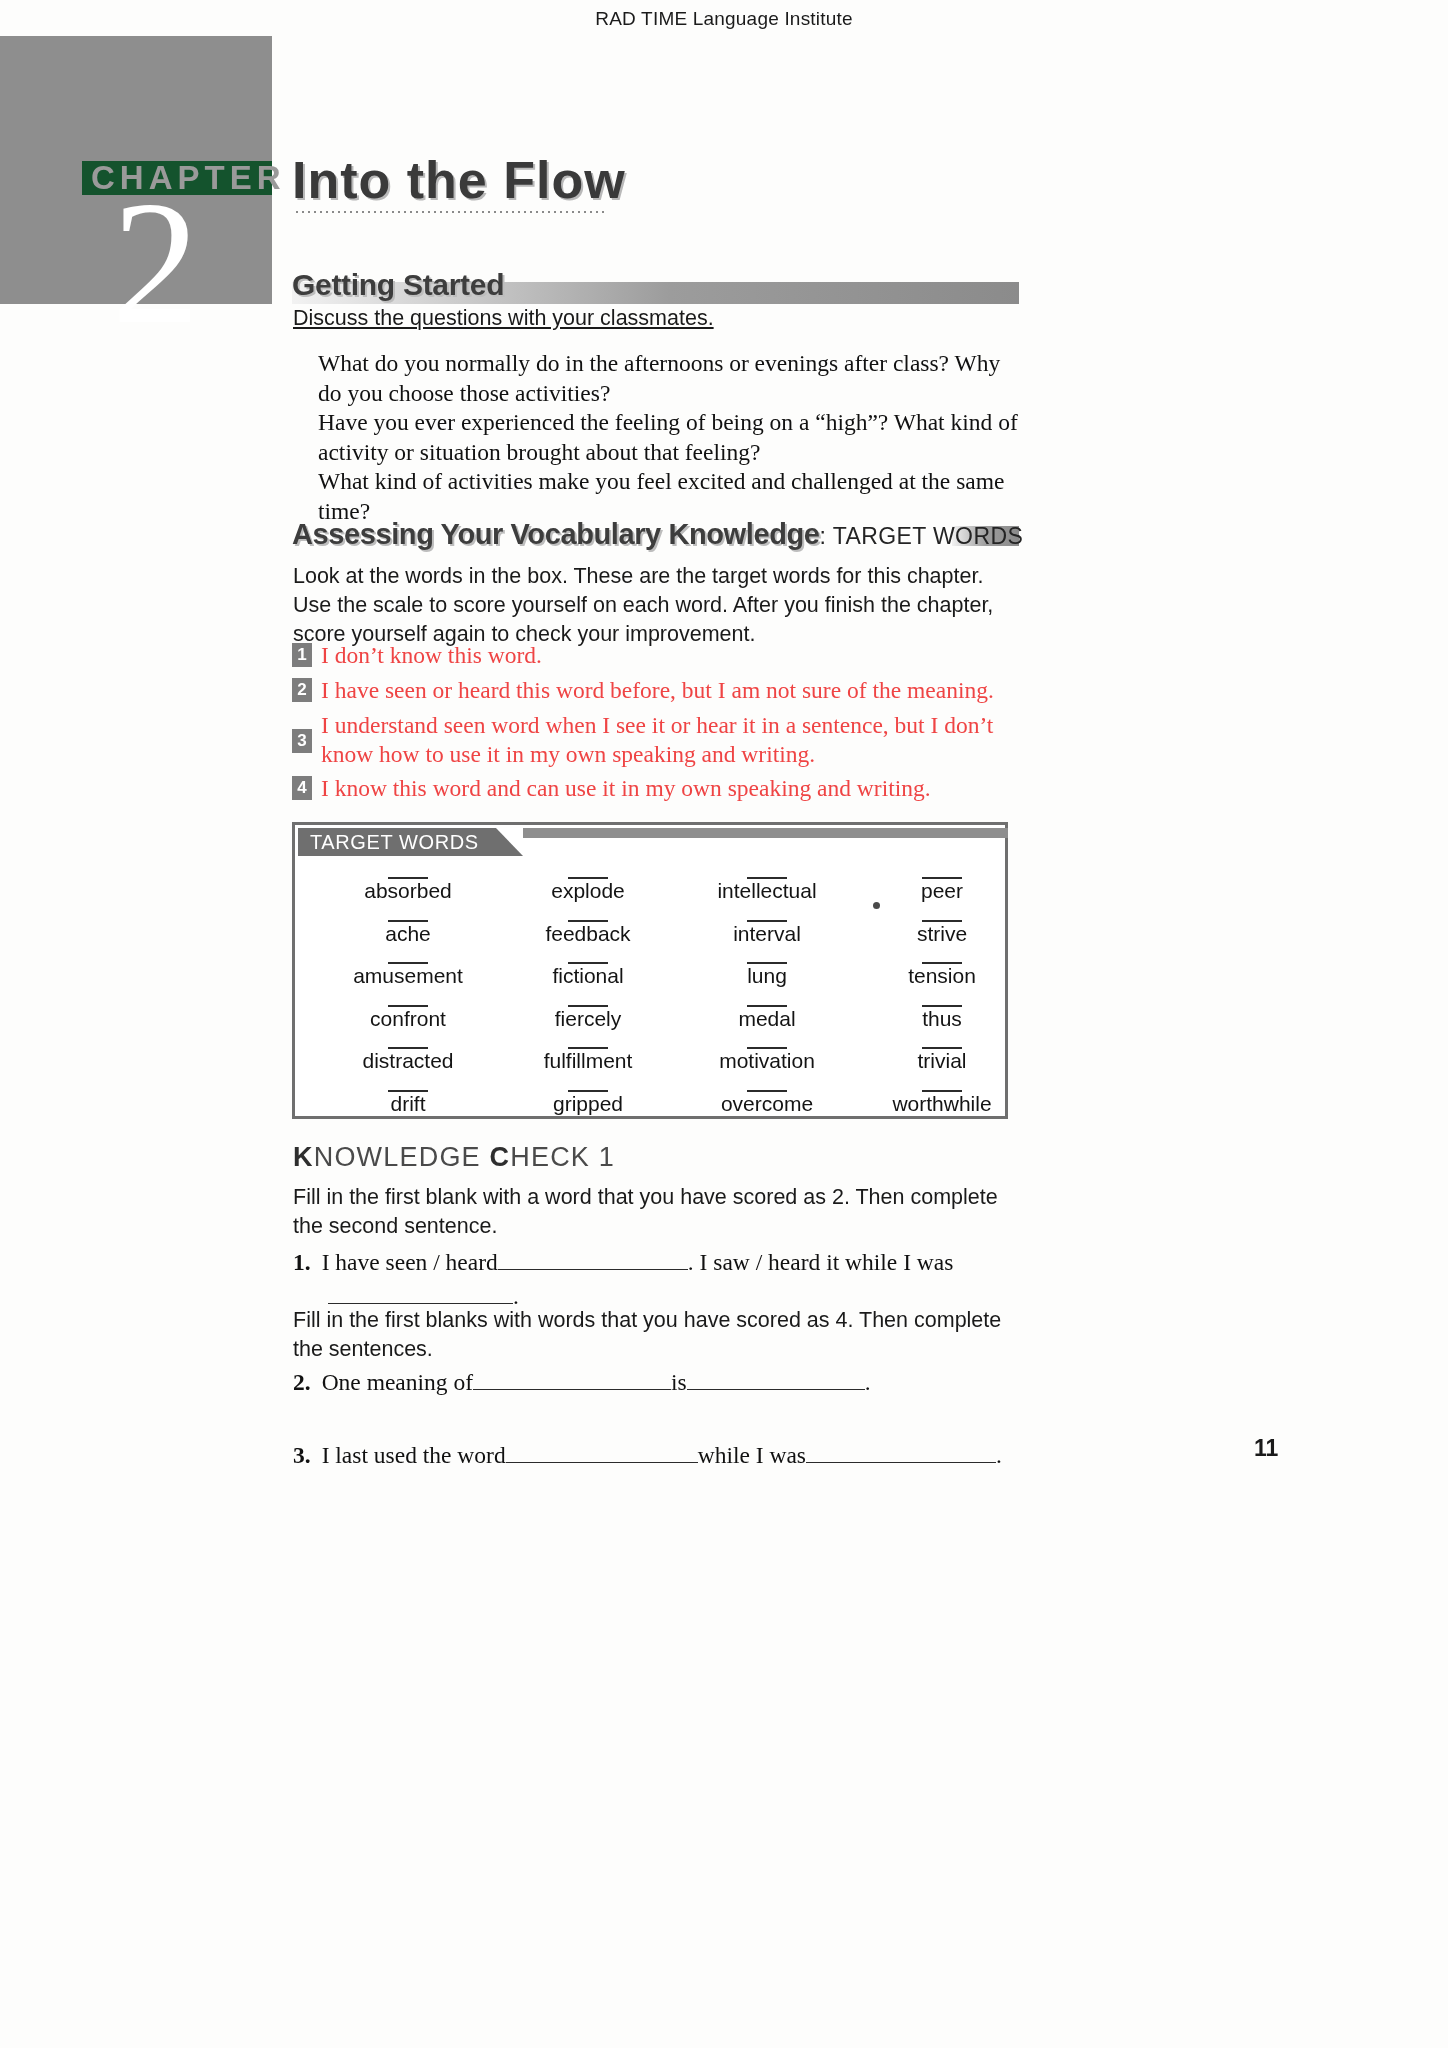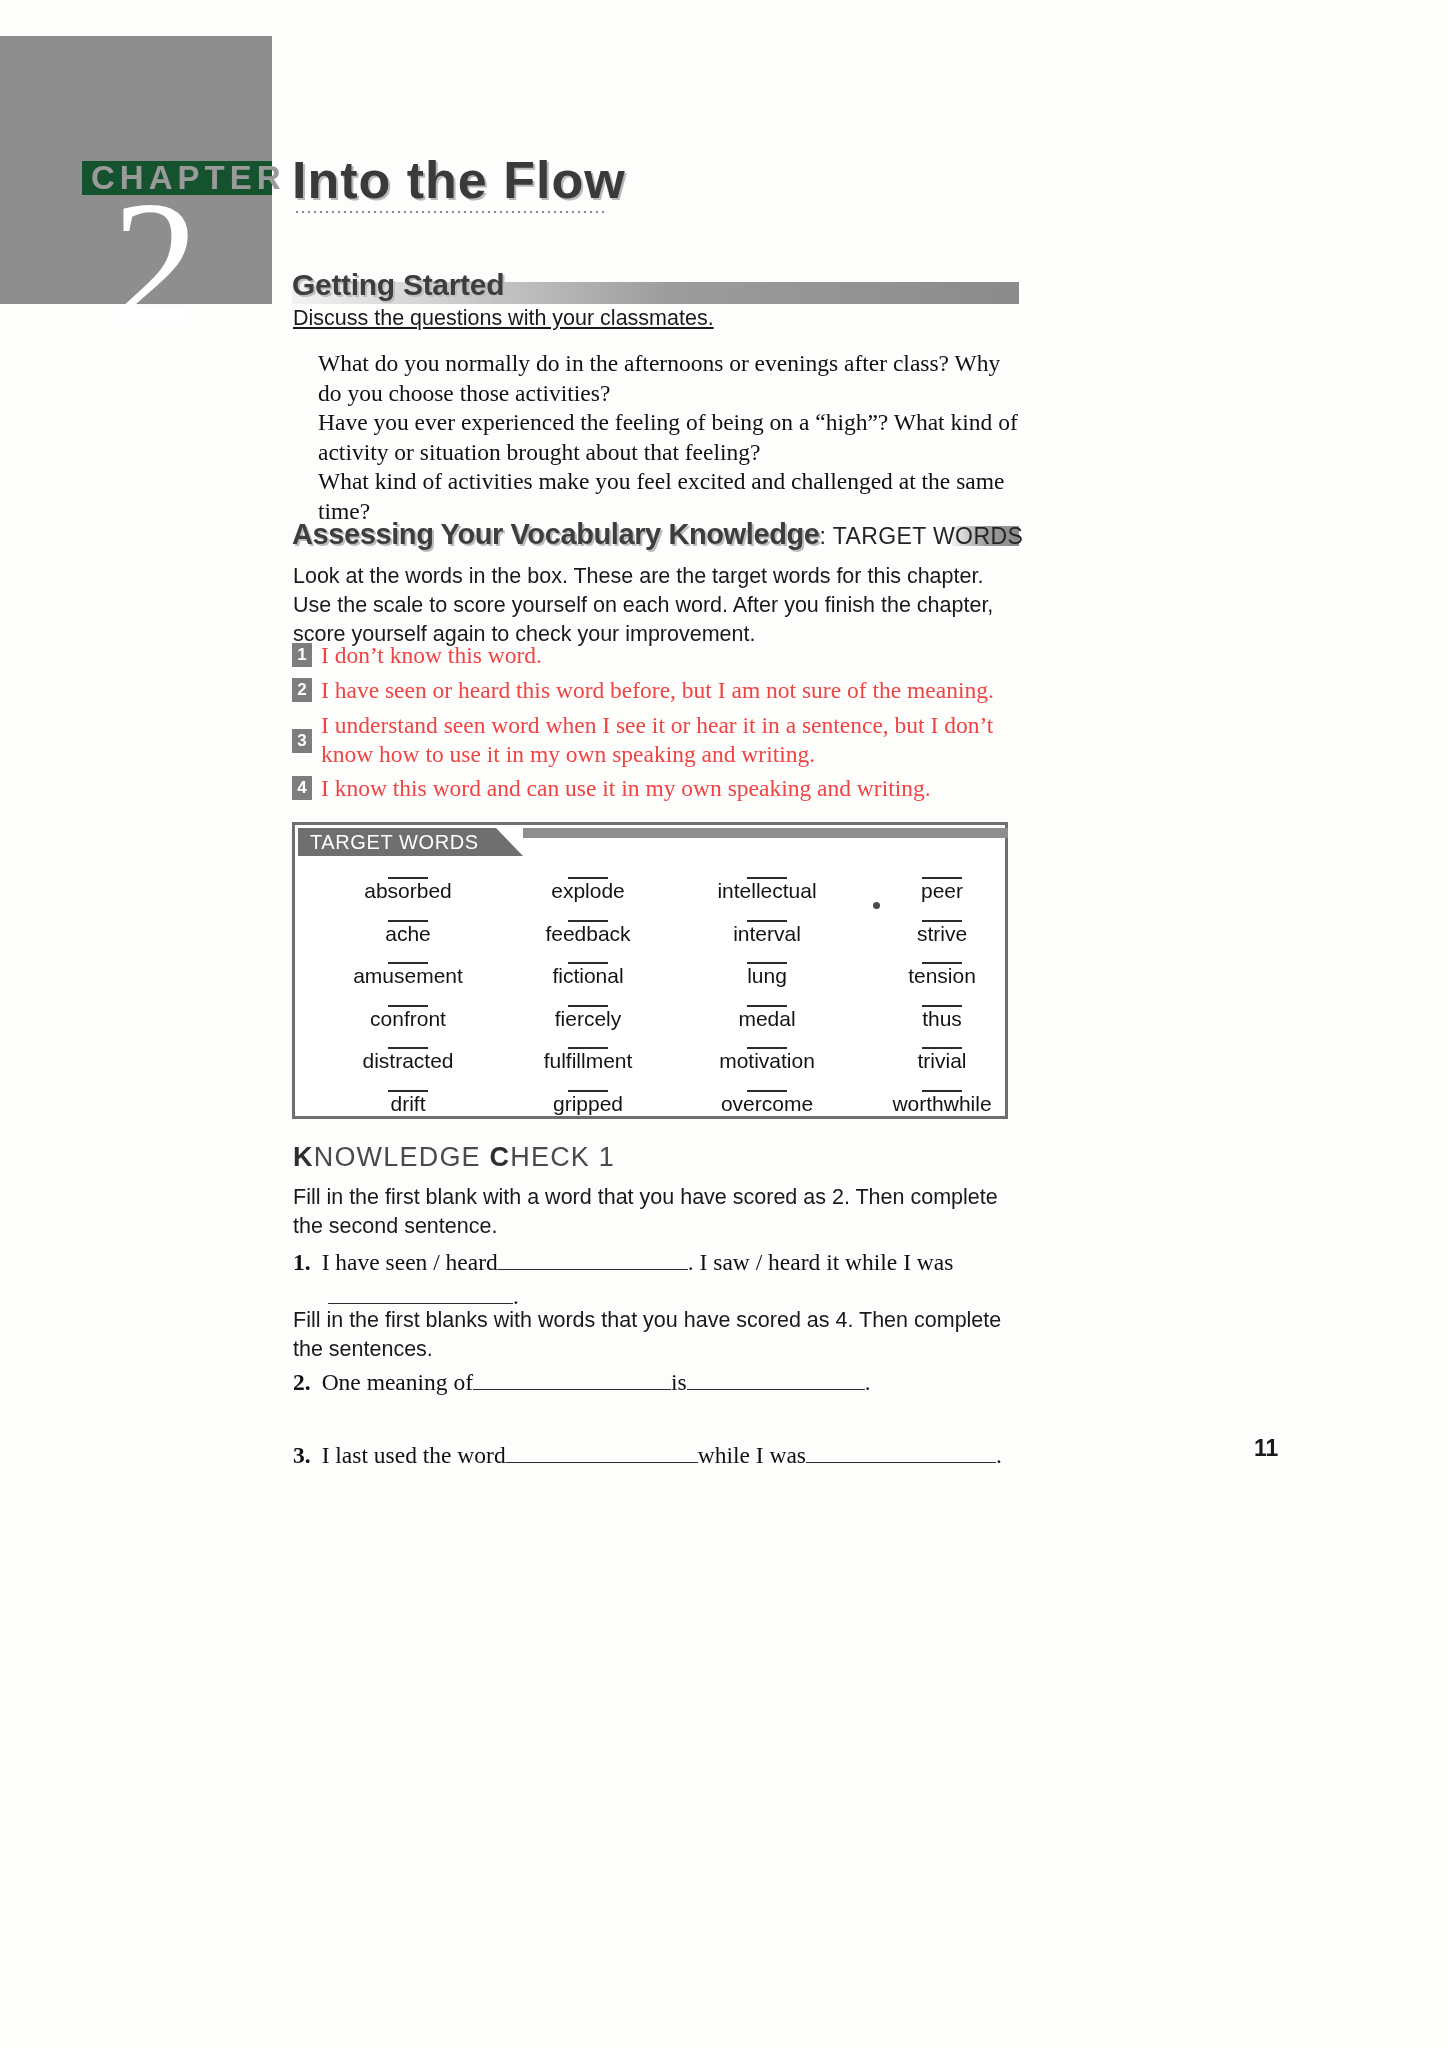--- a/index.html
+++ b/index.html
@@ -310,20 +310,21 @@
     font-size: 23px;
     font-weight: bold;
     color: #1a1a1a;
   }
 </style>
 </head>
 <body>
 
 <div class="page">
 
+  <div class="running-head">RAD TIME Language Institute</div>
 
   <div class="chapter-block">
     <div class="chapter-word">CHAPTER</div>
     <div class="chapter-number">2</div>
   </div>
 
   <div class="content">
 
     <div class="chapter-title">Into the Flow</div>
     <div class="title-dots"></div>

